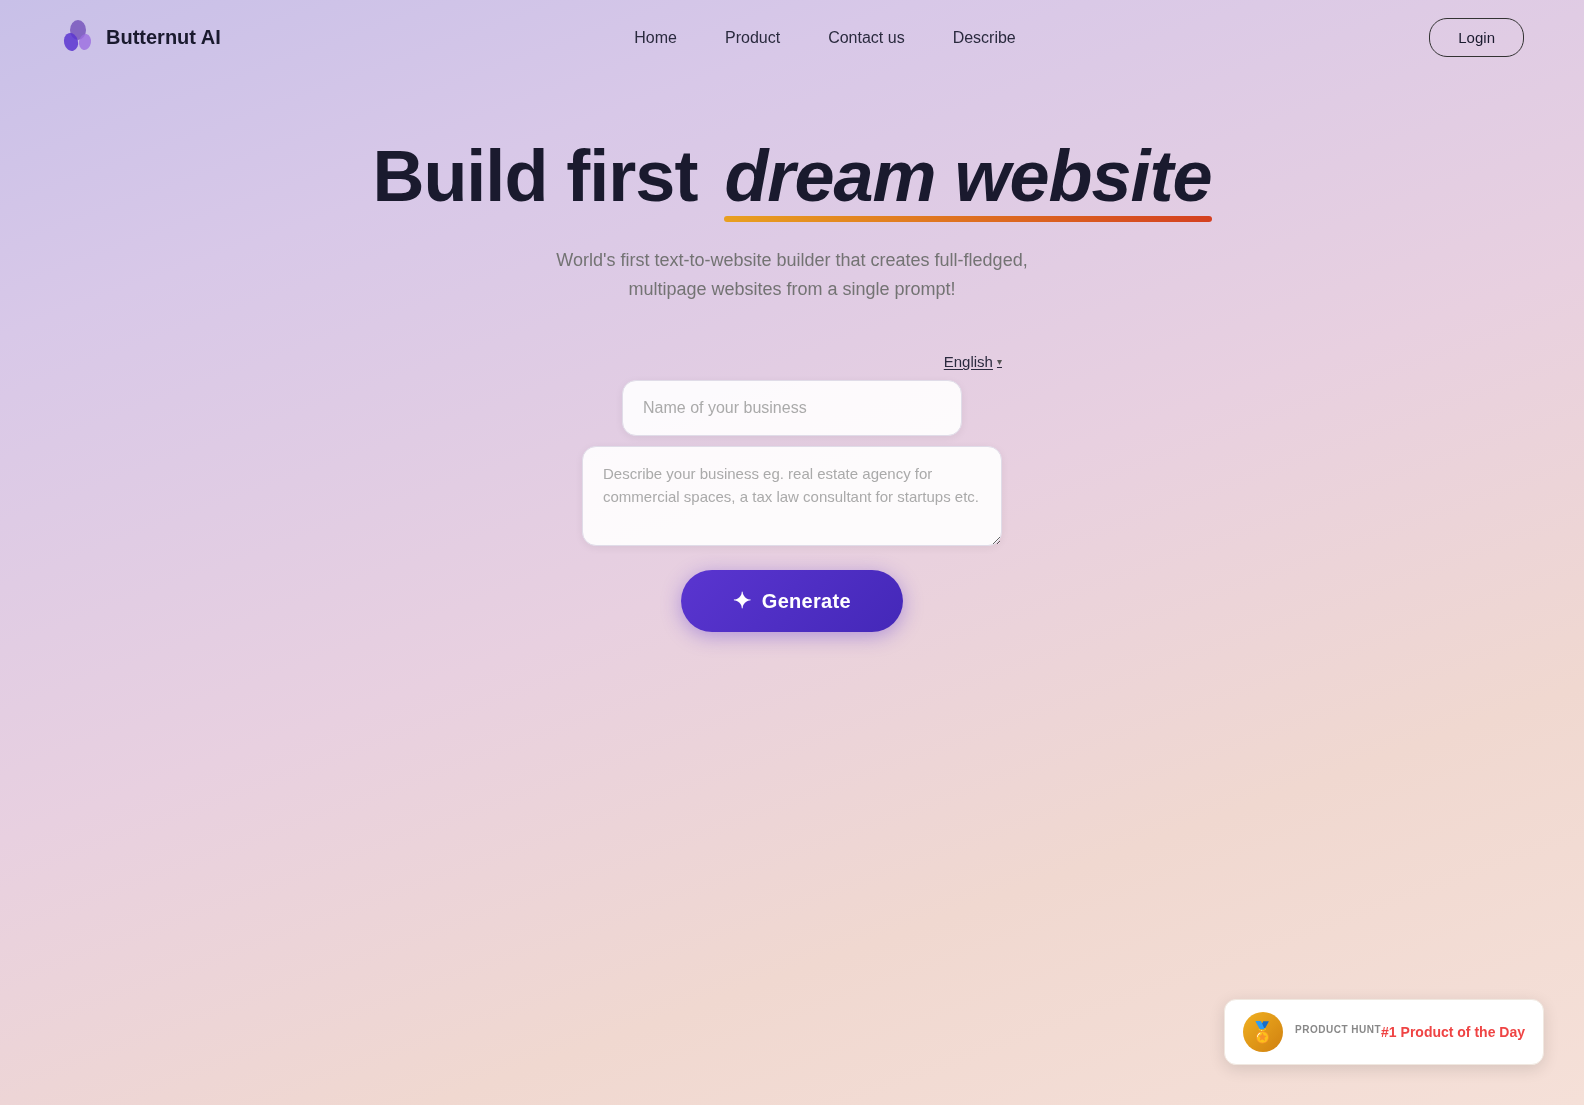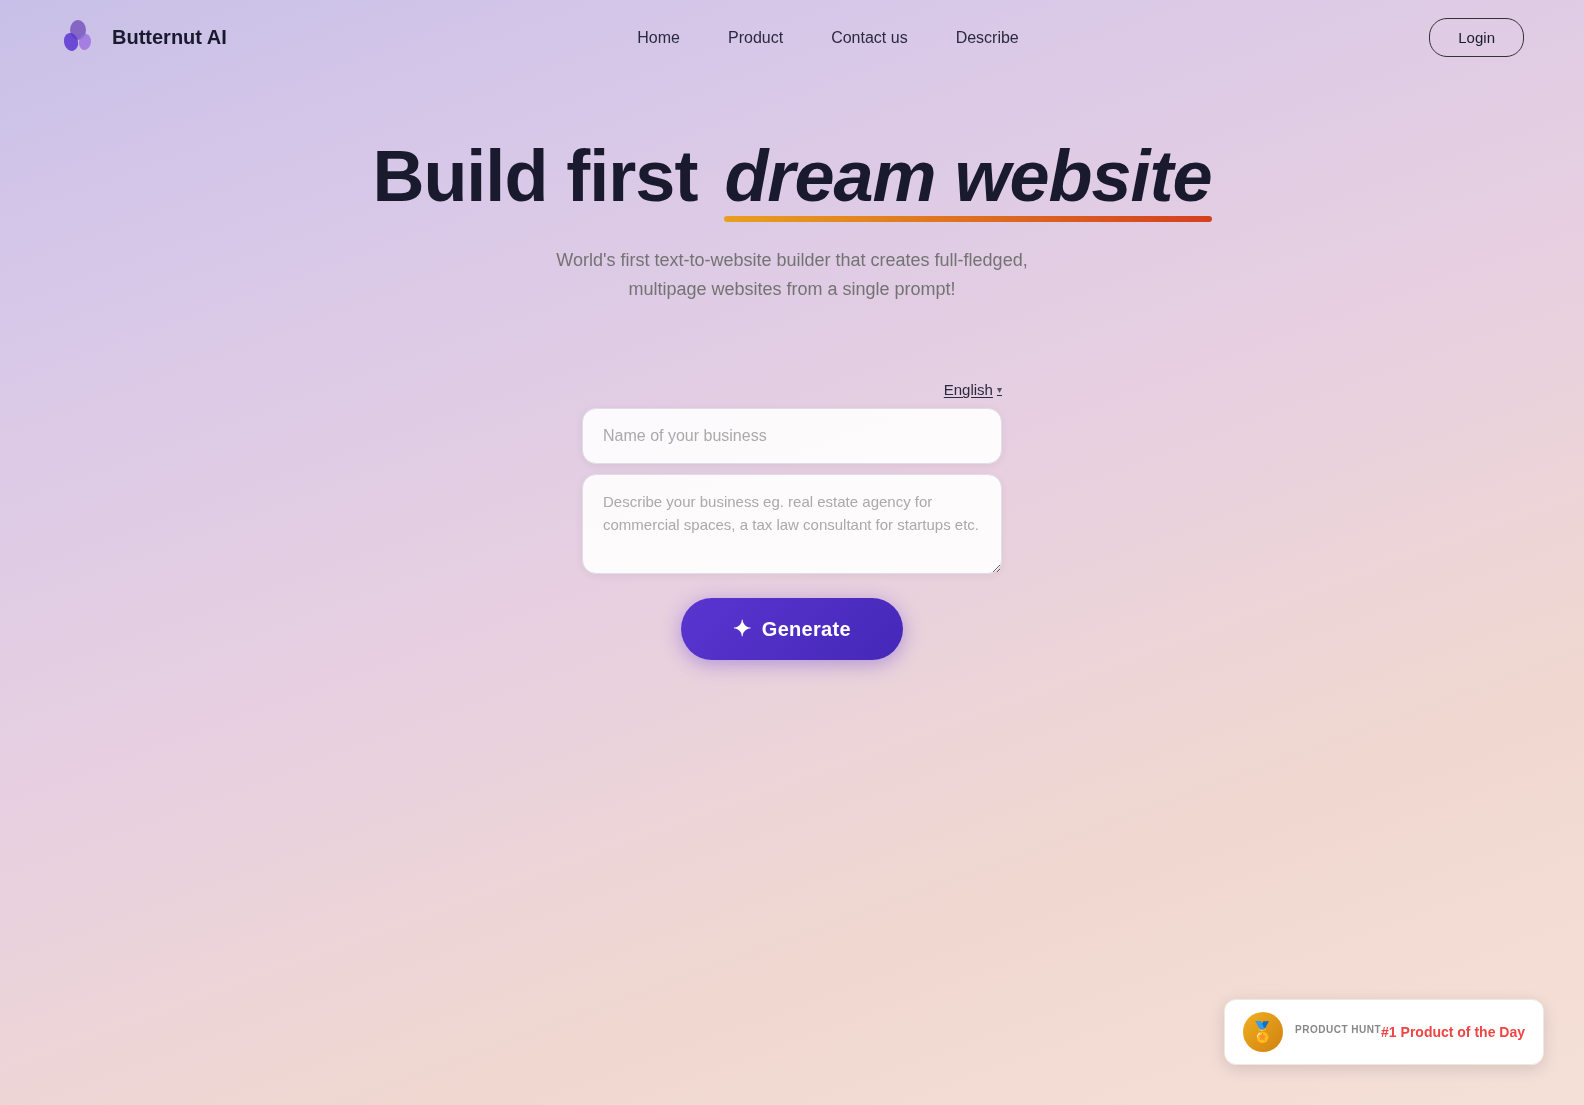--- a/index.html
+++ b/index.html
@@ -18,21 +18,21 @@
       align-items: center;
       justify-content: space-between;
       padding: 18px 60px;
       position: relative;
       z-index: 10;
     }
 
     .logo-area {
       display: flex;
       align-items: center;
-      gap: 16px;
+      gap: 10px;
     }
 
     .logo-icon {
       width: 36px;
       height: 36px;
     }
 
     .logo-text {
       font-size: 20px;
       font-weight: 700;
@@ -130,30 +130,29 @@
       align-items: center;
       gap: 4px;
       cursor: pointer;
       font-size: 15px;
       color: #2a2a3e;
       font-weight: 500;
       text-decoration: underline;
       text-underline-offset: 2px;
       background: none;
       border: none;
-      margin-top: 28px;
     }
 
     .lang-selector .chevron {
       font-size: 10px;
       color: #555;
     }
 
     .input-business-name {
-      width: 420px;
+      width: 340px;
       padding: 18px 20px;
       border-radius: 14px;
       border: 1.5px solid #e0dce8;
       background: rgba(255,255,255,0.9);
       font-size: 16px;
       color: #999;
       outline: none;
       margin-bottom: 10px;
       box-shadow: 0 2px 8px rgba(0,0,0,0.06);
     }

